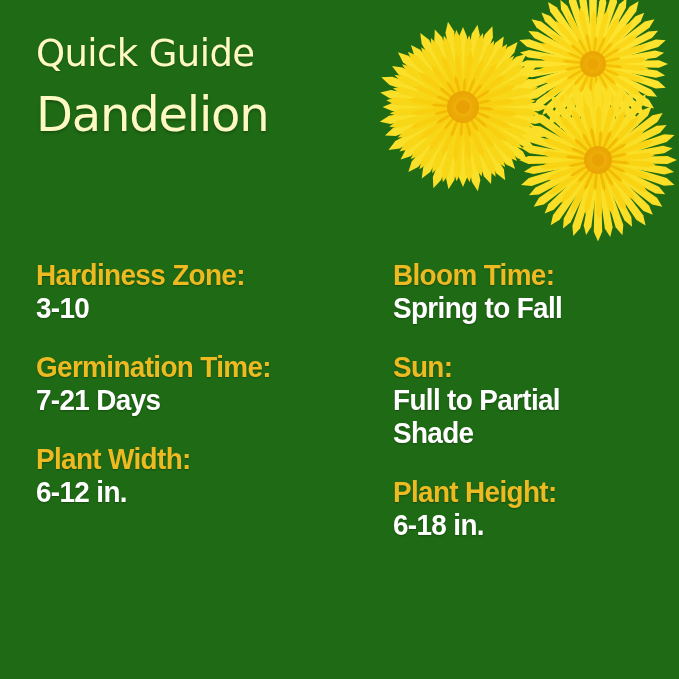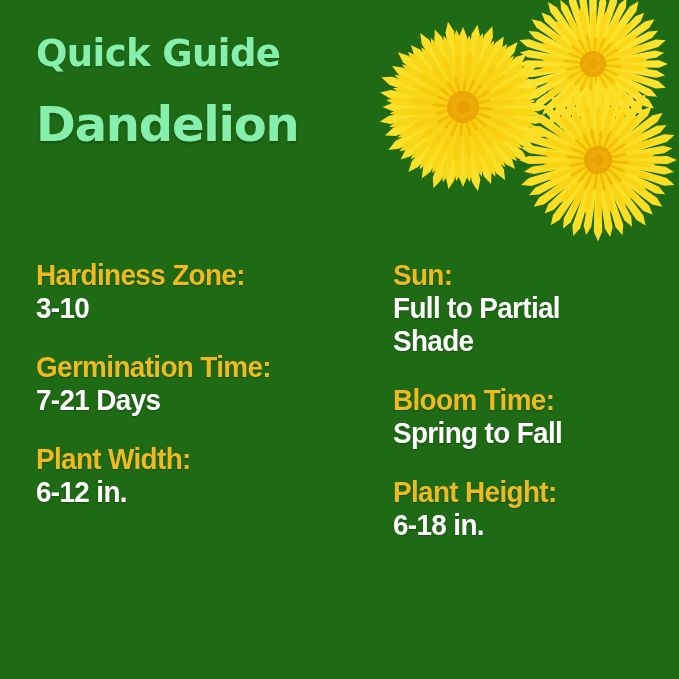--- a/index.html
+++ b/index.html
@@ -14,38 +14,38 @@
     position:relative;
     width:679px; height:679px;
     background:#1f6b15;
     overflow:hidden;
   }
 
   
   #header { position:absolute; left:36px; top:32px; z-index:3; }
   #kicker {
     font-family:"DejaVu Sans", sans-serif;
-    font-weight:700;
+    font-weight:400;
     font-size:37px;
     line-height:44px;
     letter-spacing:-0.6px;
-    color:#86efac;
+    color:#fef9c3;
     text-shadow:0 1px 2px rgba(0,0,0,.22);
     white-space:nowrap;
   }
   #title {
     font-family:"DejaVu Sans", sans-serif;
-    font-weight:700;
+    font-weight:400;
     font-size:48px;
     line-height:56px;
     letter-spacing:-1.2px;
-    color:#86efac;
+    color:#fef9c3;
     text-shadow:0 2px 3px rgba(0,0,0,.25);
     white-space:nowrap;
-    margin-top:20px;
+    margin-top:10px;
   }
 
   
   #flower-art {
     position:absolute;
     left:355px; top:-8px;
     width:330px; height:252px;
     z-index:1;
     pointer-events:none;
   }
@@ -473,27 +473,27 @@
       <div class="fact-value">7-21 Days</div>
     </div>
     <div class="fact">
       <div class="fact-label">Plant Width:</div>
       <div class="fact-value">6-12 in.</div>
     </div>
   </div>
 
   <div class="column" id="right-column">
     <div class="fact">
+      <div class="fact-label">Bloom Time:</div>
+      <div class="fact-value">Spring to Fall</div>
+    </div>
+    <div class="fact">
       <div class="fact-label">Sun:</div>
       <div class="fact-value">Full to Partial
 Shade</div>
     </div>
     <div class="fact">
-      <div class="fact-label">Bloom Time:</div>
-      <div class="fact-value">Spring to Fall</div>
-    </div>
-    <div class="fact">
       <div class="fact-label">Plant Height:</div>
       <div class="fact-value">6-18 in.</div>
     </div>
   </div>
 
 </div>
 
 </body></html>

